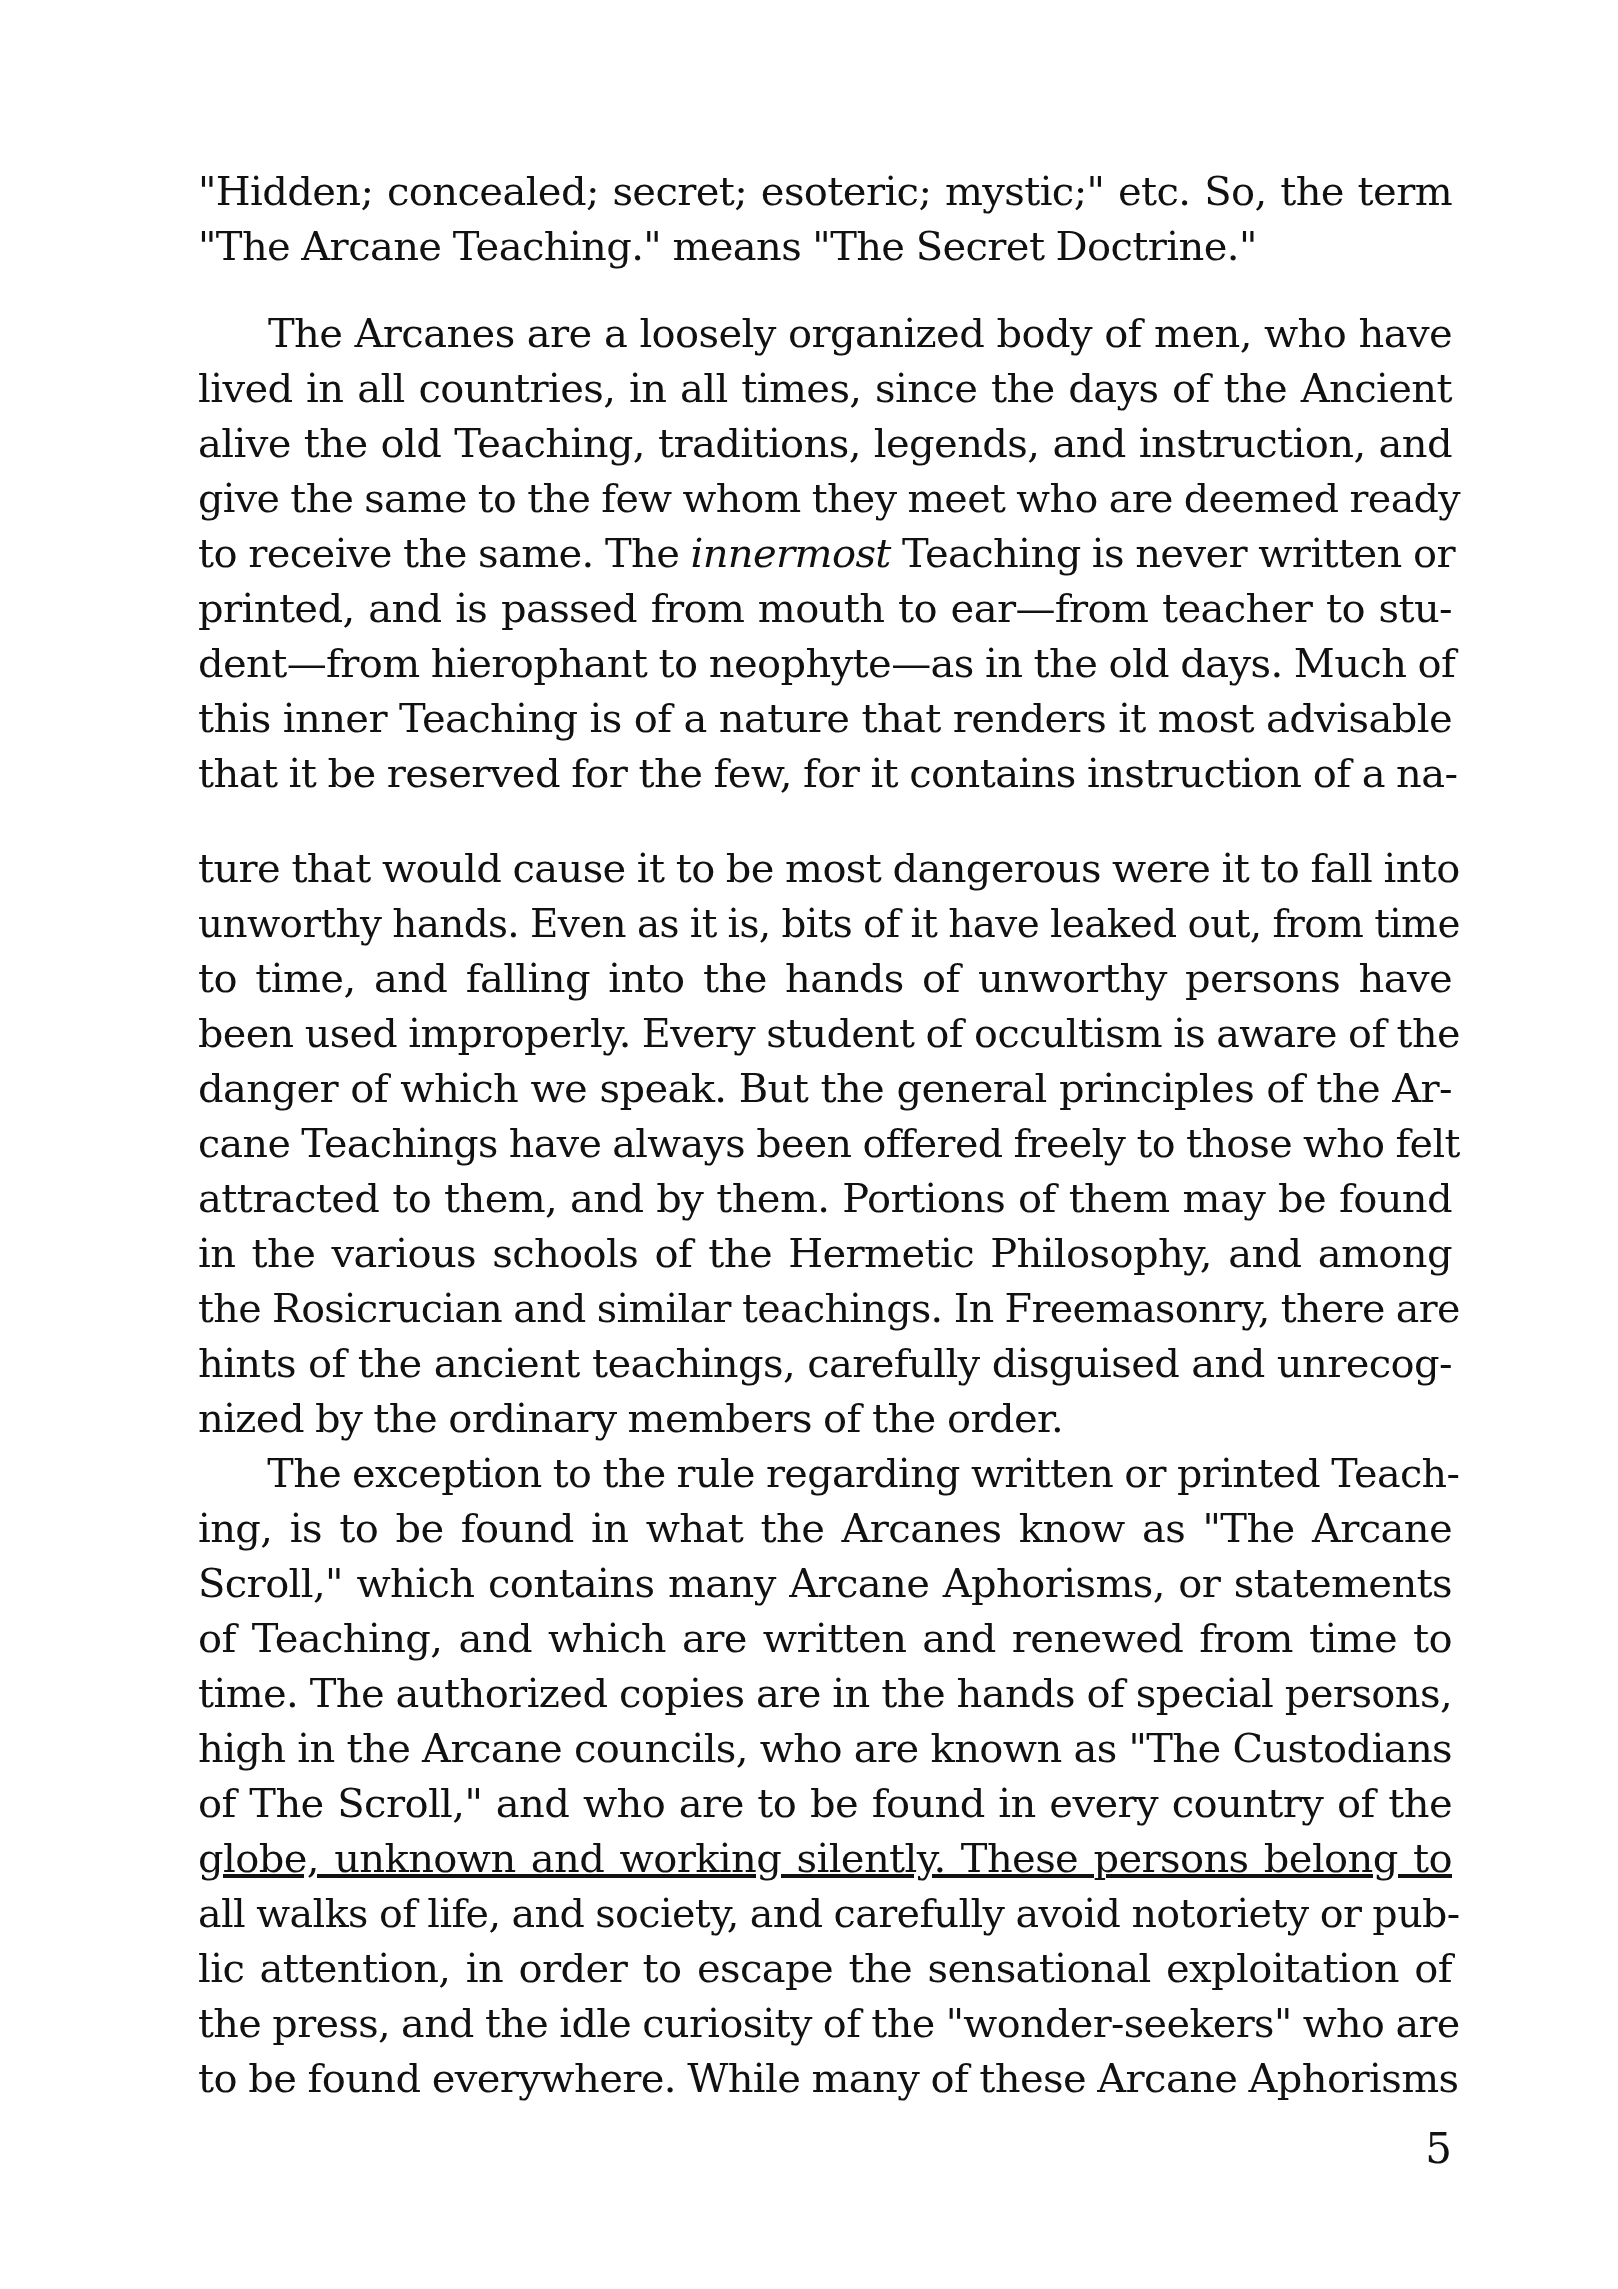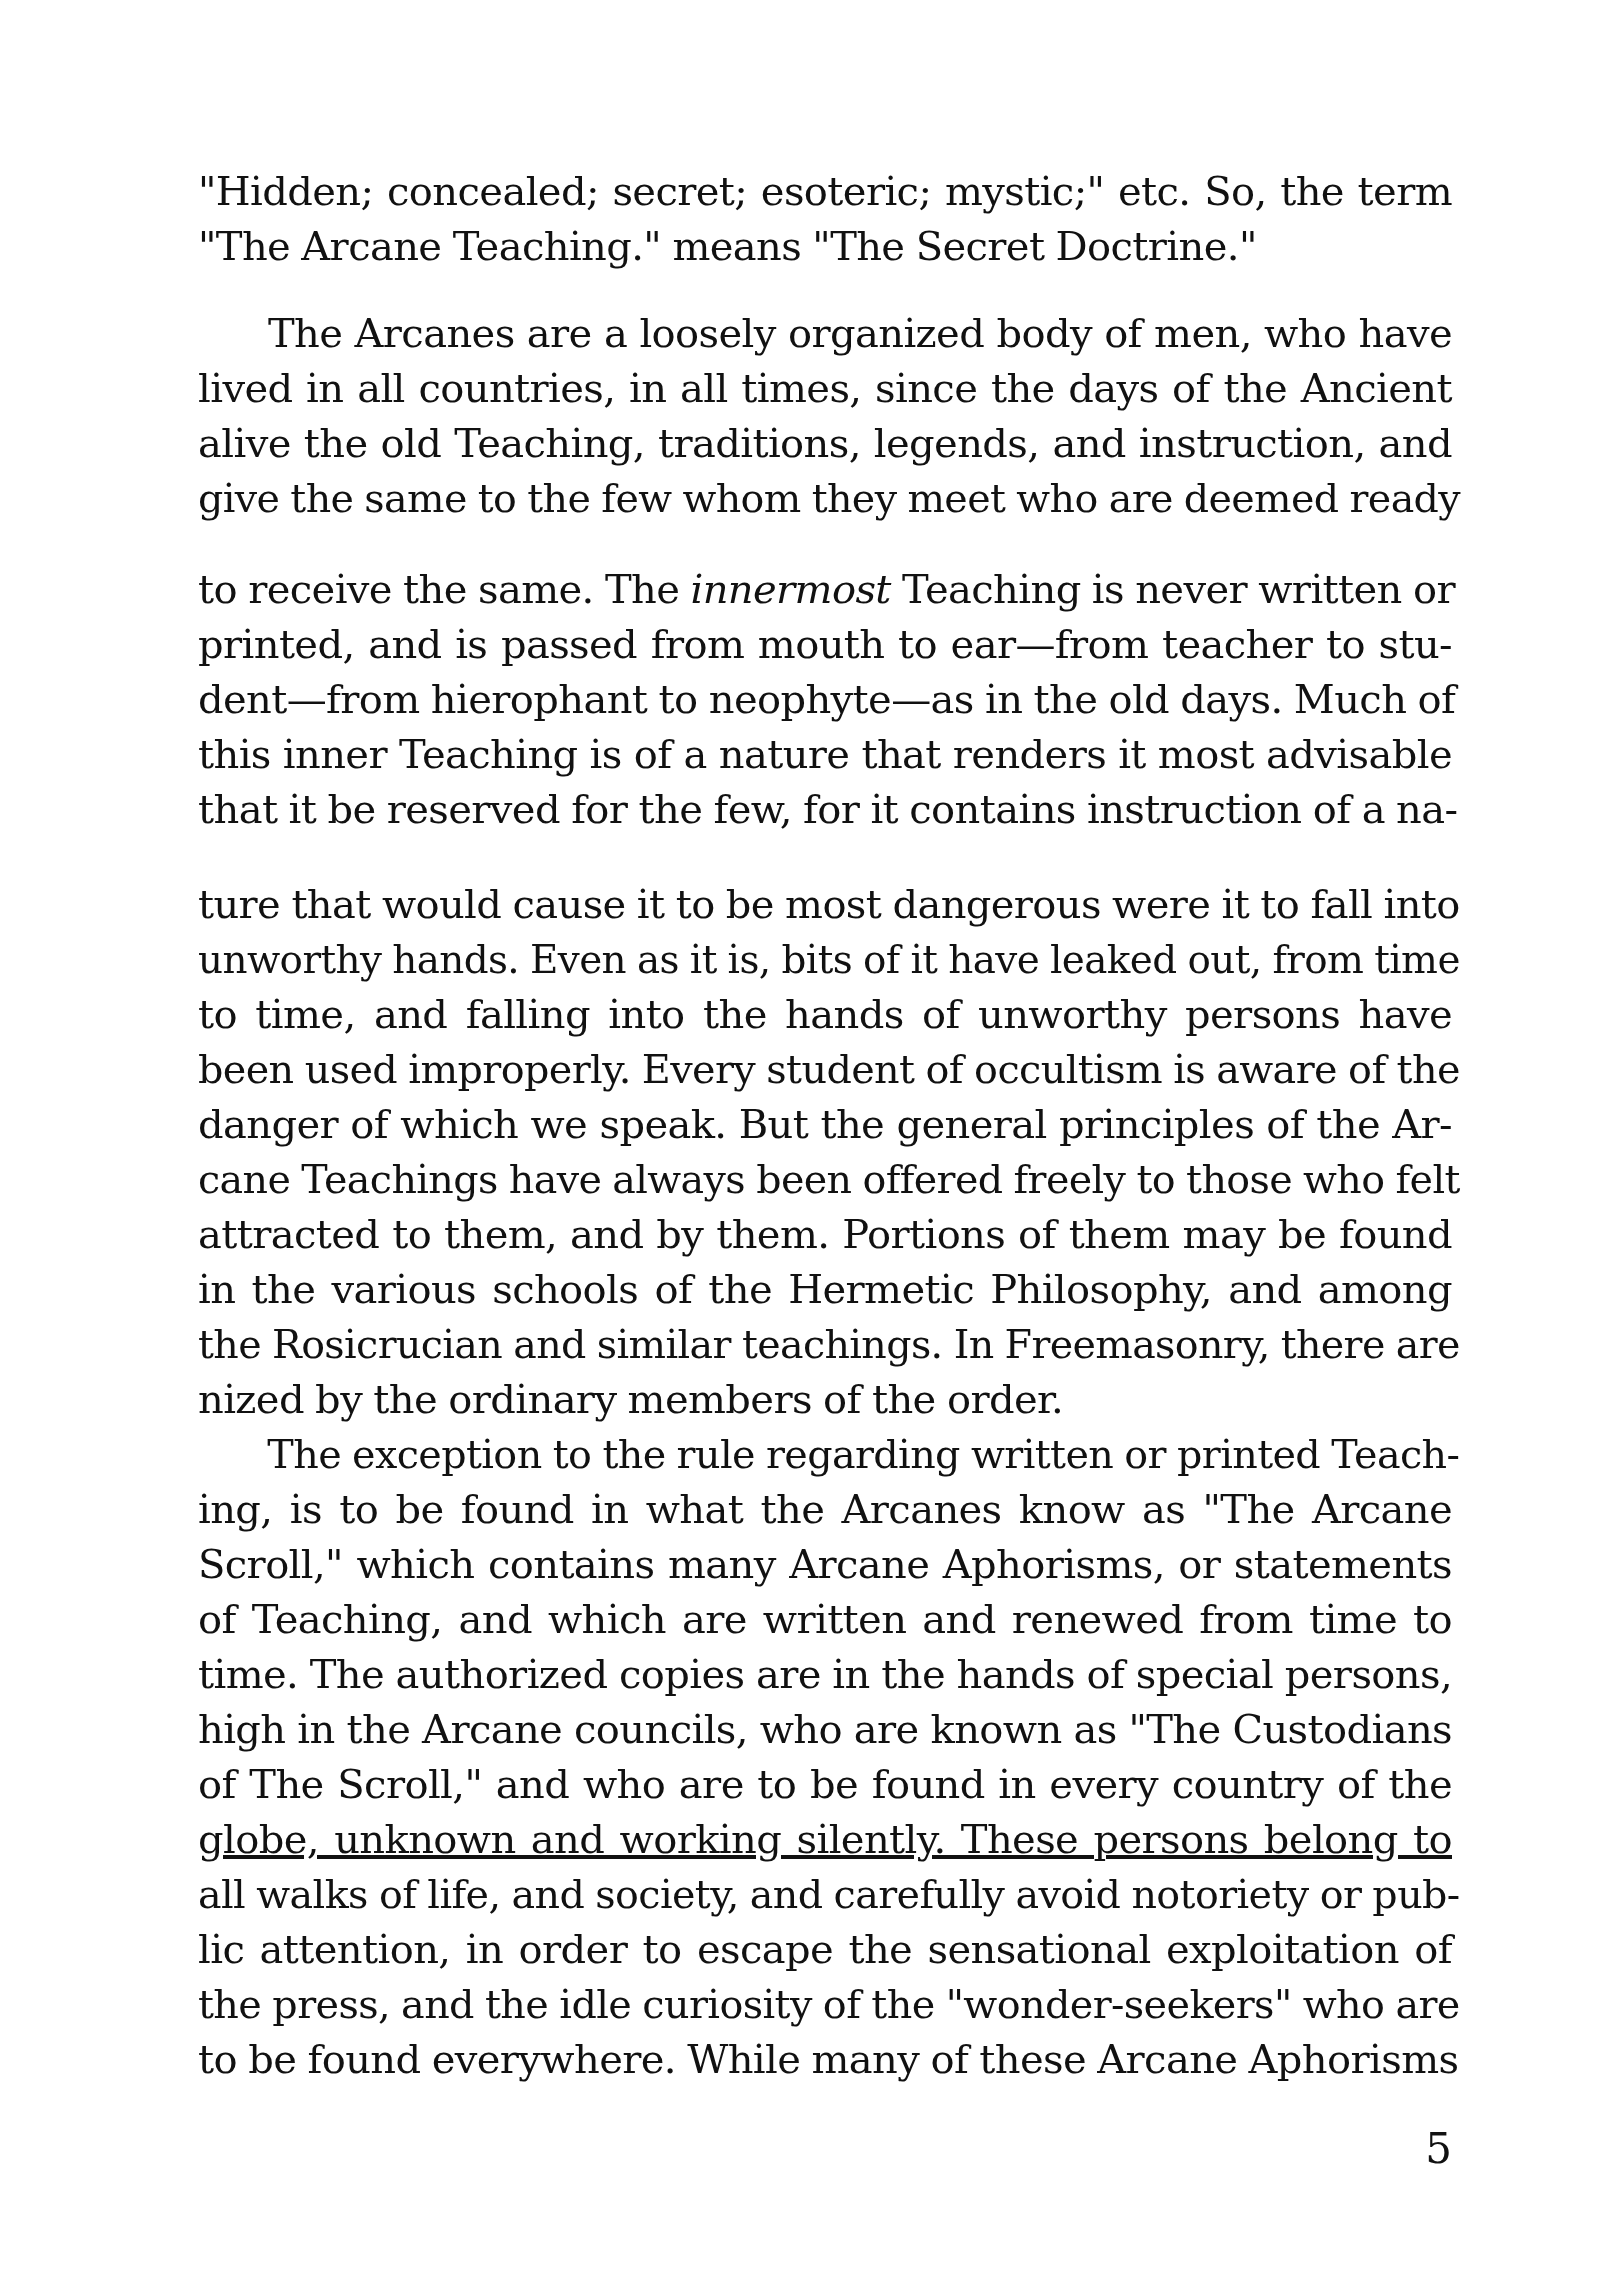--- a/index.html
+++ b/index.html
@@ -62,34 +62,35 @@
 <body>
 
 <div class="page">
   <div class="text-block">
     <span class="line" style="white-space: nowrap;">"Hidden; concealed; secret; esoteric; mystic;" etc. So, the term</span>
     <span class="line last" style="white-space: nowrap;">"The Arcane Teaching." means "The Secret Doctrine."</span>
     <span class="line indent" style="white-space: nowrap; margin-top: 32px;">The Arcanes are a loosely organized body of men, who have</span>
     <span class="line" style="white-space: nowrap;">lived in all countries, in all times, since the days of the Ancient</span>
     <span class="line" style="white-space: nowrap;">alive the old Teaching, traditions, legends, and instruction, and</span>
     <span class="line" style="white-space: nowrap; transform-origin: left center; transform: scaleX(0.9879); width: 1270px; text-align-last: justify;">give the same to the few whom they meet who are deemed ready</span>
-    <span class="line" style="white-space: nowrap; margin-top: 36px;"><span>to receive the same. The </span><span class="it">innermost</span><span> Teaching is never written or</span></span>
+    <span class="line" style="white-space: nowrap;"><span>to receive the same. The </span><span class="it">innermost</span><span> Teaching is never written or</span></span>
     <span class="line" style="white-space: nowrap;">printed, and is passed from mouth to ear—from teacher to stu-</span>
     <span class="line" style="white-space: nowrap;">dent—from hierophant to neophyte—as in the old days. Much of</span>
     <span class="line" style="white-space: nowrap;">this inner Teaching is of a nature that renders it most advisable</span>
     <span class="line" style="white-space: nowrap;">that it be reserved for the few, for it contains instruction of a na-</span>
     <span class="line" style="white-space: nowrap; transform-origin: left center; transform: scaleX(0.9993); width: 1255px; text-align-last: justify; margin-top: 40px;">ture that would cause it to be most dangerous were it to fall into</span>
     <span class="line" style="white-space: nowrap; transform-origin: left center; transform: scaleX(0.9718); width: 1291px; text-align-last: justify;">unworthy hands. Even as it is, bits of it have leaked out, from time</span>
     <span class="line" style="white-space: nowrap;">to time, and falling into the hands of unworthy persons have</span>
     <span class="line" style="white-space: nowrap; transform-origin: left center; transform: scaleX(0.9924); width: 1264px; text-align-last: justify;">been used improperly. Every student of occultism is aware of the</span>
     <span class="line" style="white-space: nowrap;">danger of which we speak. But the general principles of the Ar-</span>
     <span class="line" style="white-space: nowrap; transform-origin: left center; transform: scaleX(0.9889); width: 1268px; text-align-last: justify;">cane Teachings have always been offered freely to those who felt</span>
     <span class="line" style="white-space: nowrap;">attracted to them, and by them. Portions of them may be found</span>
     <span class="line" style="white-space: nowrap;">in the various schools of the Hermetic Philosophy, and among</span>
     <span class="line" style="white-space: nowrap; transform-origin: left center; transform: scaleX(0.9878); width: 1270px; text-align-last: justify;">the Rosicrucian and similar teachings. In Freemasonry, there are</span>
+    <span class="line" style="white-space: nowrap;">hints of the ancient teachings, carefully disguised and unrecog-</span>
     <span class="line last" style="white-space: nowrap;">nized by the ordinary members of the order.</span>
     <span class="line indent" style="white-space: nowrap; transform-origin: left center; transform: scaleX(0.9908); width: 1266px; text-align-last: justify;">The exception to the rule regarding written or printed Teach-</span>
     <span class="line" style="white-space: nowrap;">ing, is to be found in what the Arcanes know as "The Arcane</span>
     <span class="line" style="white-space: nowrap;">Scroll," which contains many Arcane Aphorisms, or statements</span>
     <span class="line" style="white-space: nowrap;">of Teaching, and which are written and renewed from time to</span>
     <span class="line" style="white-space: nowrap;">time. The authorized copies are in the hands of special persons,</span>
     <span class="line" style="white-space: nowrap;">high in the Arcane councils, who are known as "The Custodians</span>
     <span class="line" style="white-space: nowrap;">of The Scroll," and who are to be found in every country of the</span>
     <span class="line" style="white-space: nowrap; text-decoration: underline;">globe, unknown and working silently. These persons belong to</span>
     <span class="line" style="white-space: nowrap; transform-origin: left center; transform: scaleX(0.9903); width: 1266px; text-align-last: justify;">all walks of life, and society, and carefully avoid notoriety or pub-</span>

